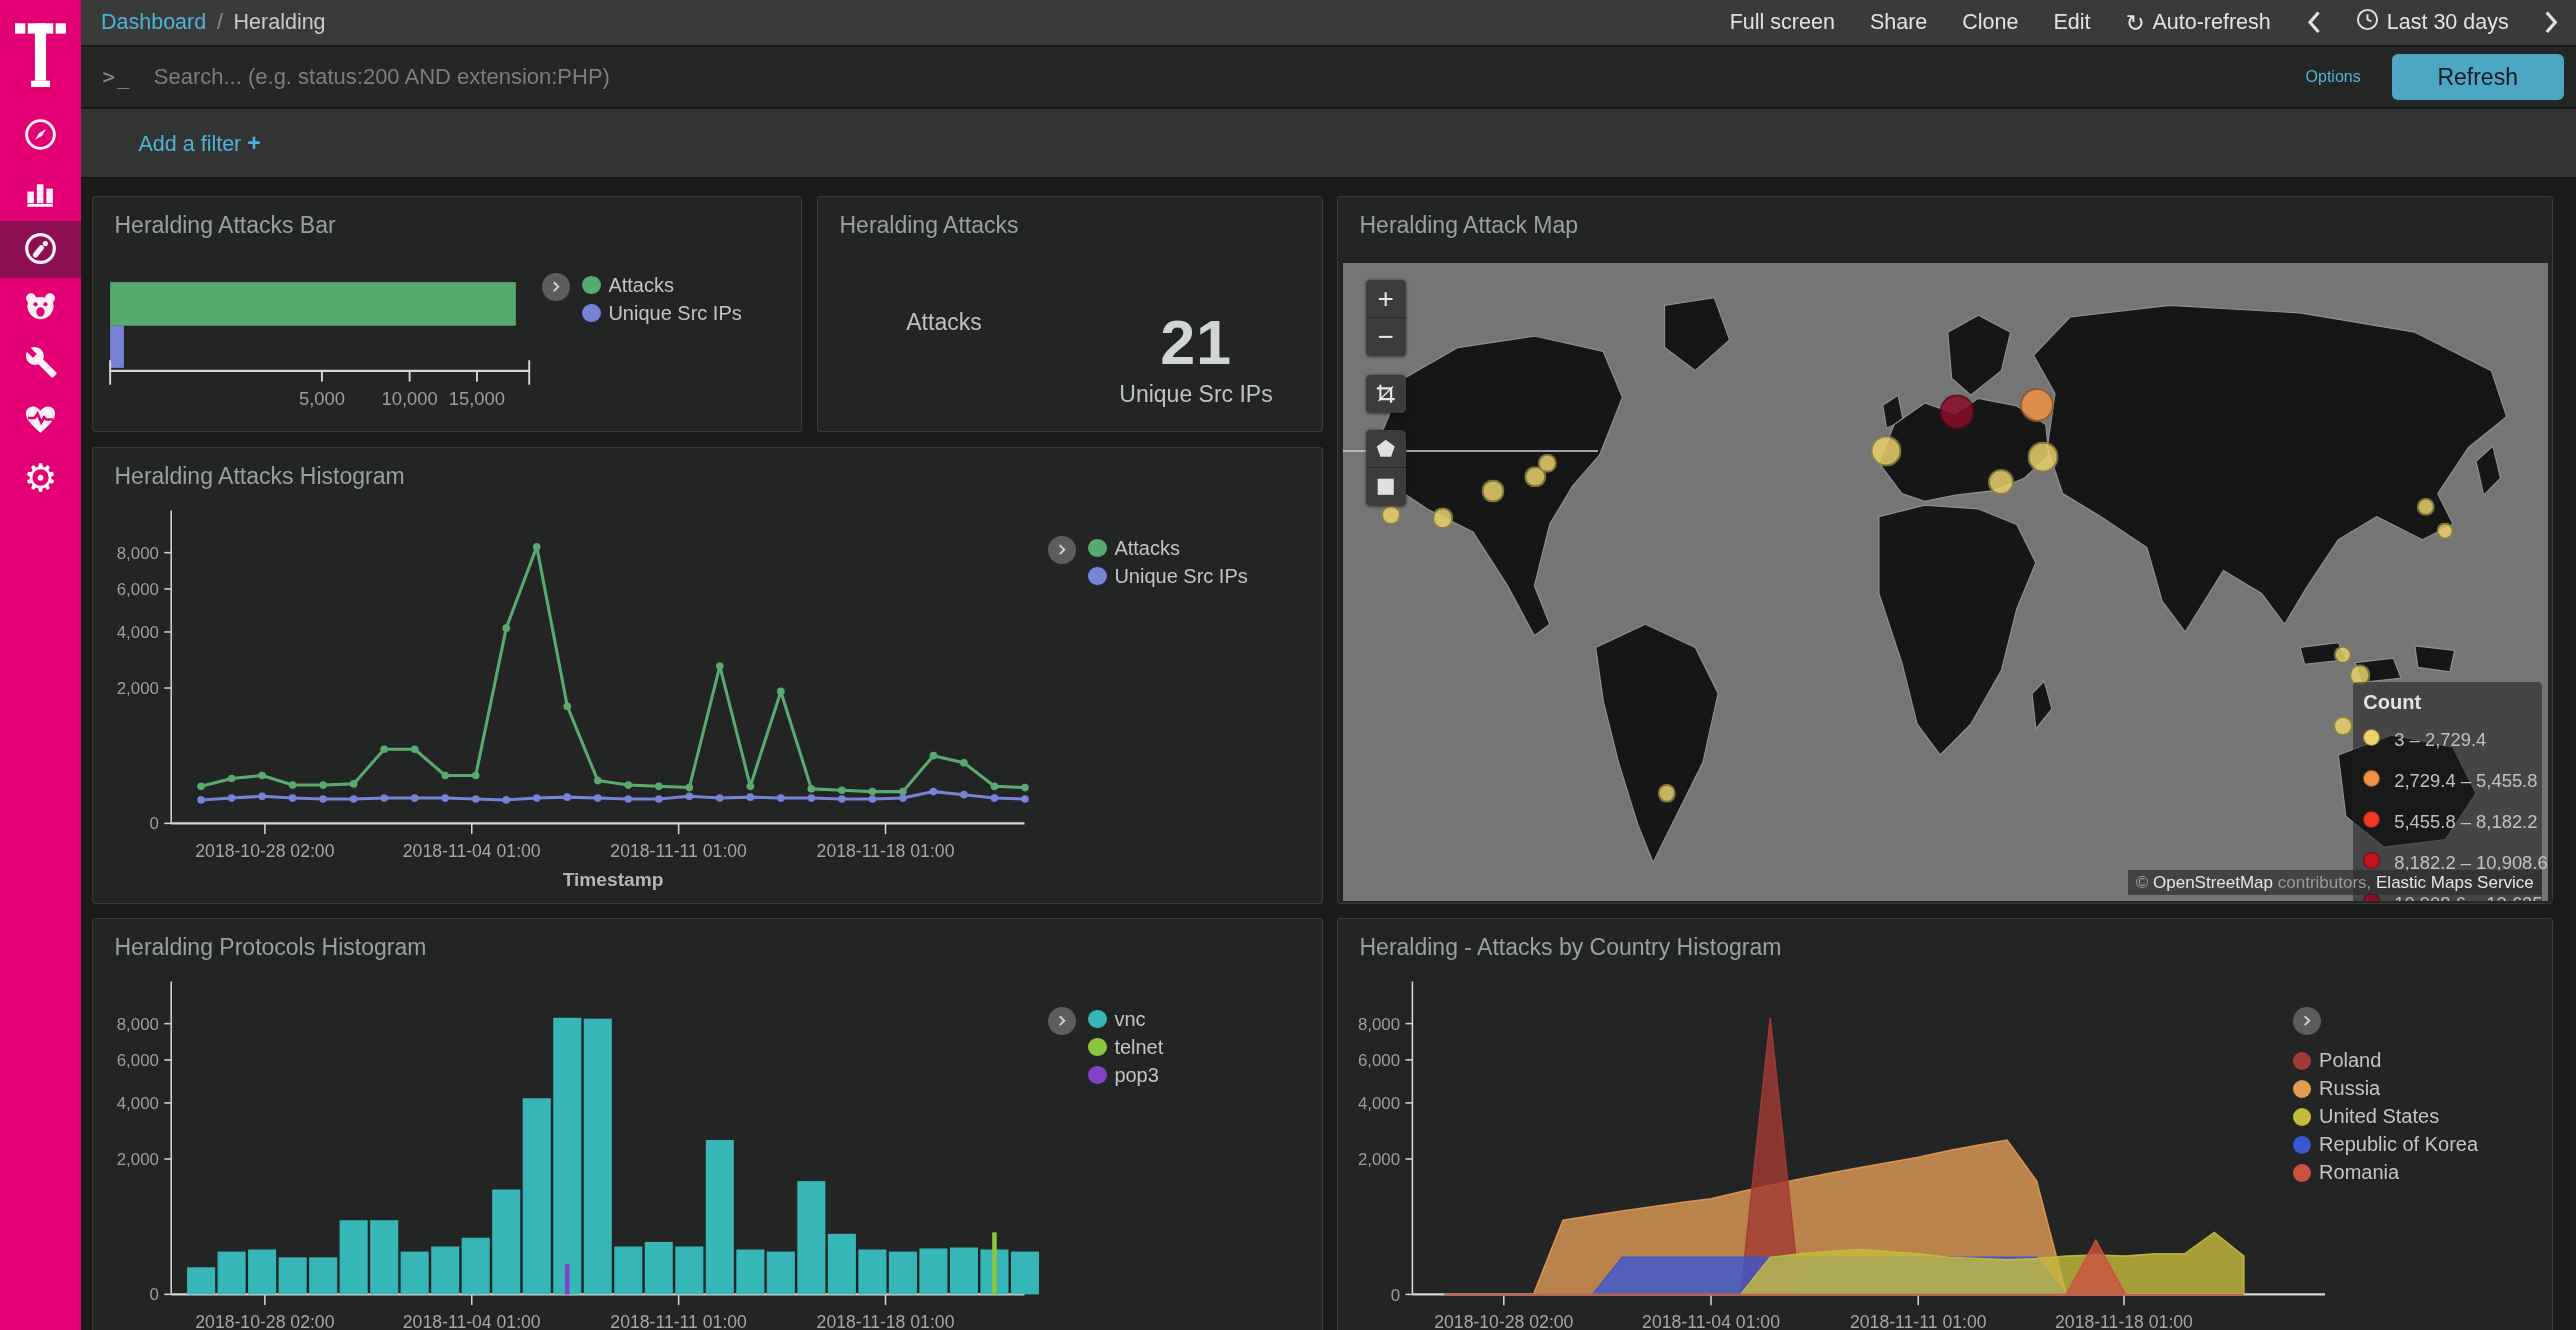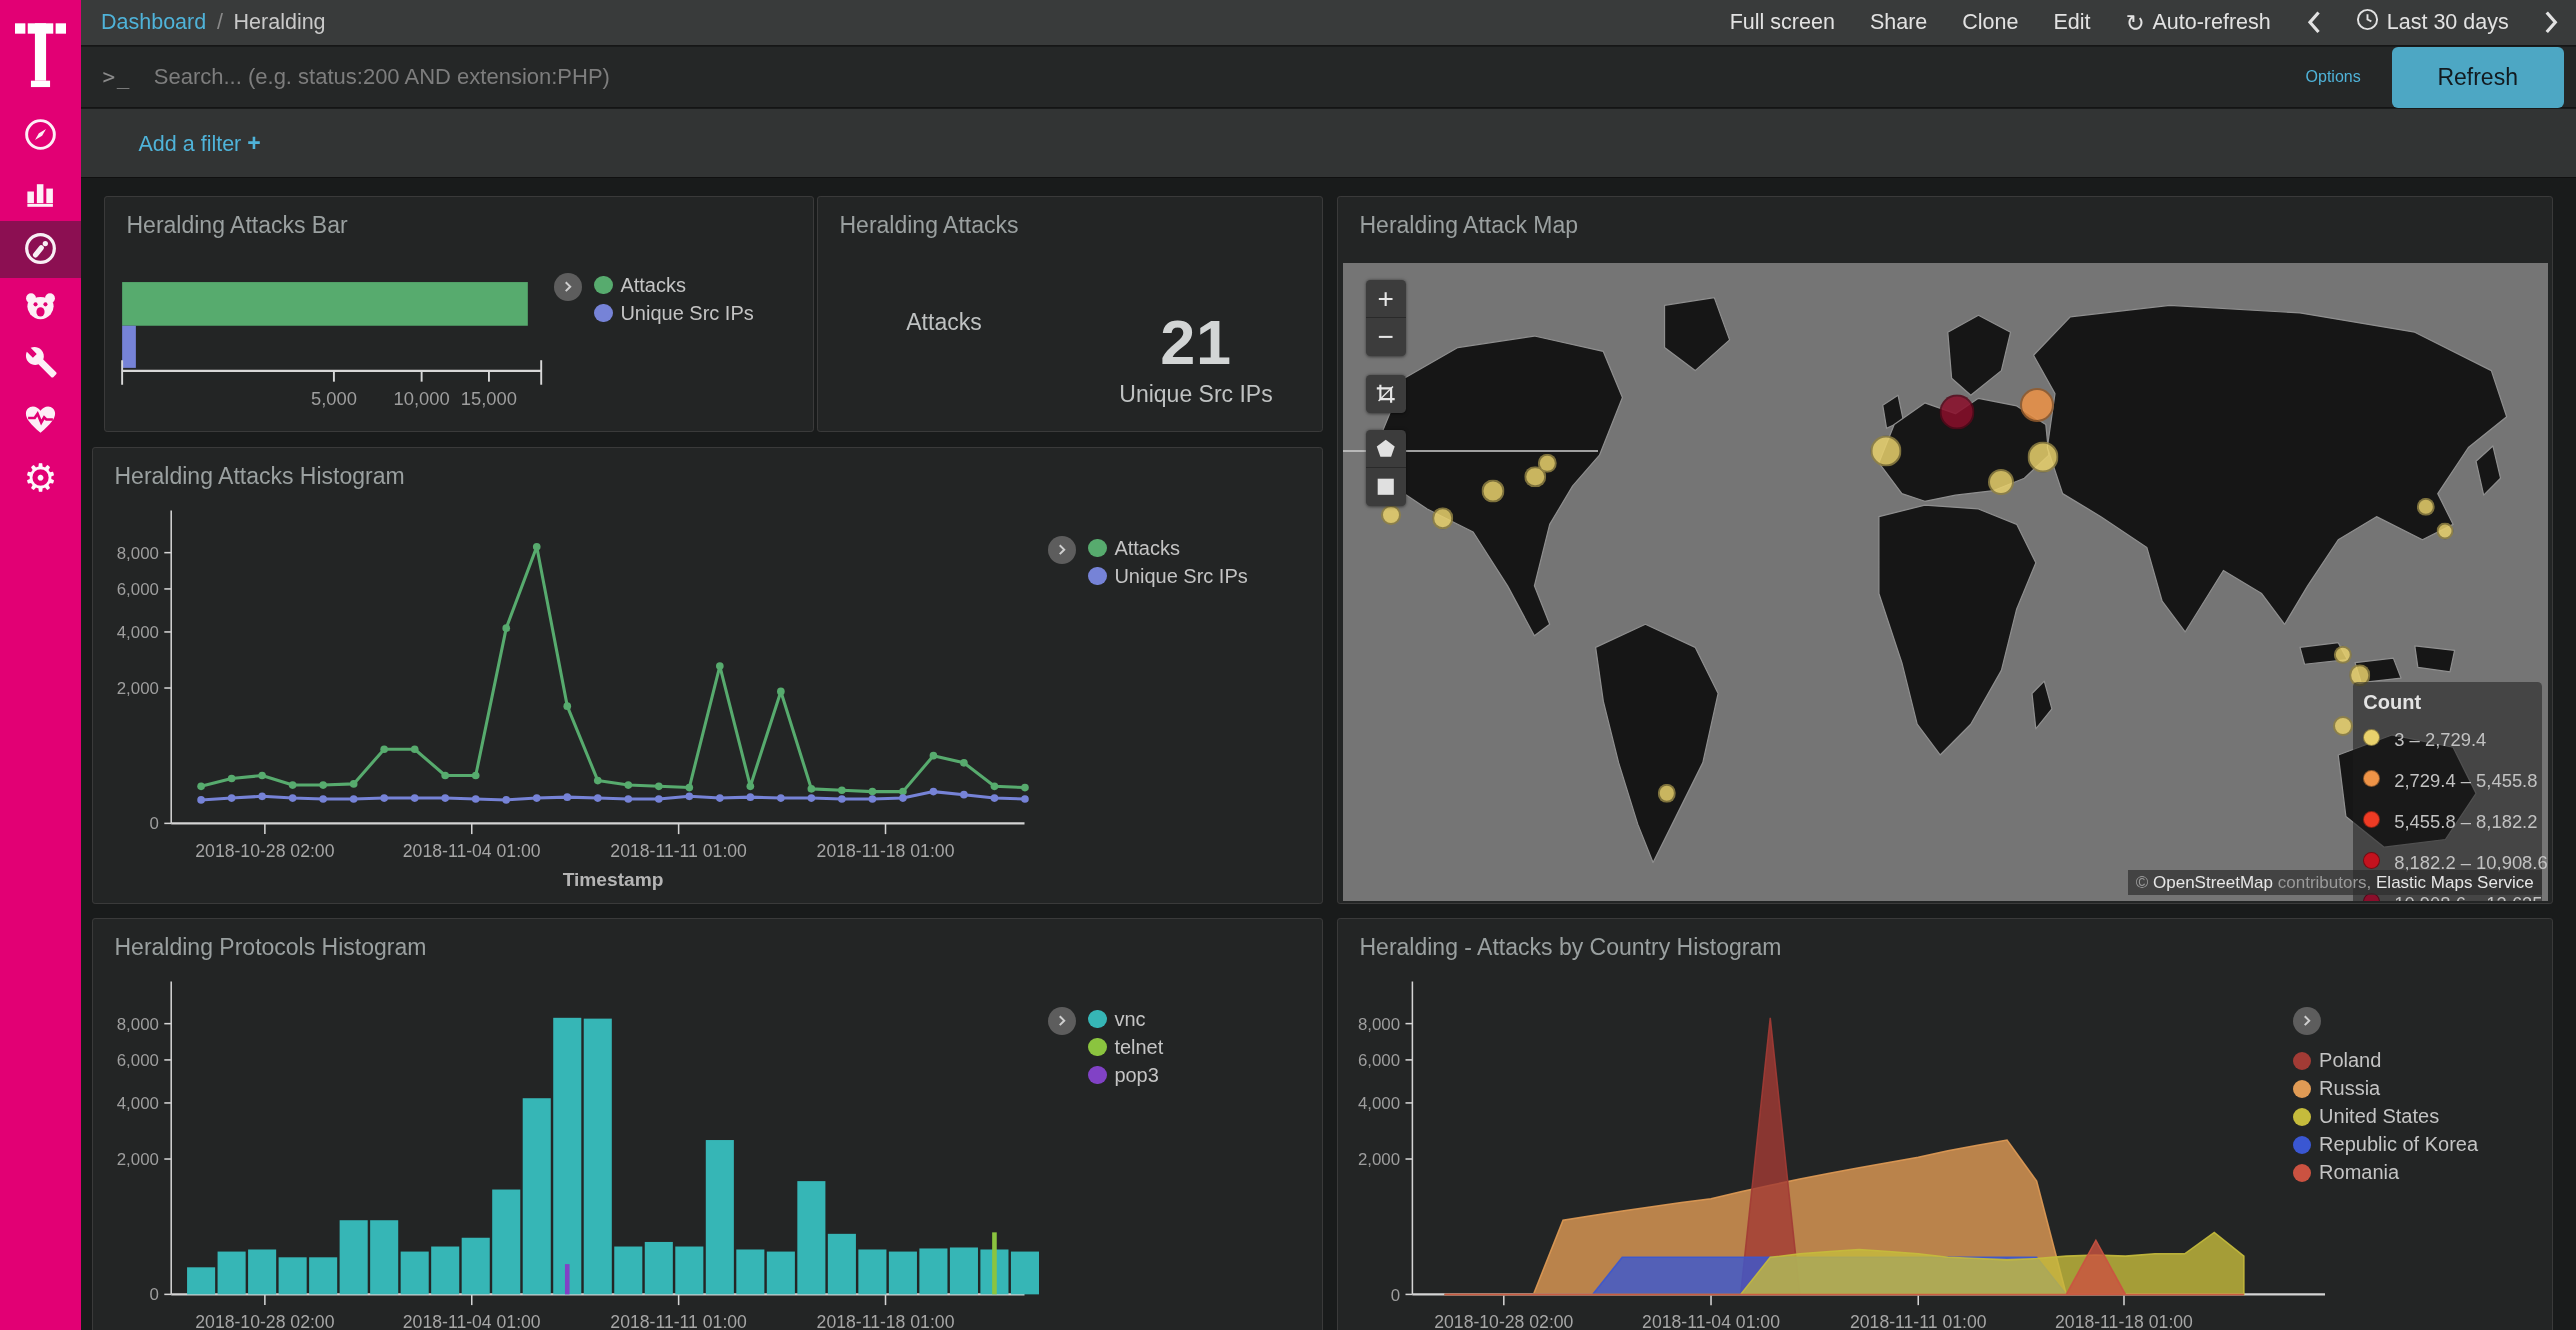--- a/index.html
+++ b/index.html
@@ -28,33 +28,33 @@
   .chev-btn svg { display:block; }
 
   
   #querybar { position:absolute; left:81px; top:47px; right:0; height:61px; background:#252727;
     display:flex; align-items:center; border-bottom:0.8px solid #141414; z-index:29; }
   #query-prompt { margin-left:21.5px; font-family:"DejaVu Sans Mono",monospace; font-size:21px; color:#8a8a8a; letter-spacing:1.5px;}
   #search-input { flex:1; margin:0 23px; background:transparent; border:none; outline:none;
     font-size:22px; color:#d6d6d6; font-family:"Liberation Sans",sans-serif; }
   #search-input::placeholder { color:#7d7d7d; }
   #options-link { color:#4fb3d9; font-size:16px; margin-right:31px; cursor:pointer; }
-  #refresh-btn { width:172px; height:61px; margin-right:12.3px; background:#4da7c4; color:#121a1f;
+  #refresh-btn { width:172px; height:46px; margin-right:12.3px; background:#4da7c4; color:#121a1f;
     font-size:23px; border:none; border-radius:6.1px; cursor:pointer; font-family:"Liberation Sans",sans-serif; }
 
   
   #filterbar { position:absolute; left:81px; top:109px; right:0; height:69px; background:#323434;
     display:flex; align-items:center; border-bottom:0.8px solid #101010; z-index:28;padding-left:36px; }
   #add-filter { margin-left:21.5px; color:#4fb3d9; font-size:21.5px; cursor:pointer; }
   #add-filter b { font-weight:bold; font-size:23px; }
 
   
   .panel { position:absolute; background:#232525; border:0.8px solid #3a3a3a; border-radius:3.1px; overflow:hidden; }
   .panel-title { position:absolute; left:21.5px; top:15.3px; font-size:23px; font-weight:400; color:#9aa0a0; }
-  #panel-bar      { left:104px;  top:196px;  width:710px;  height:236px; }
+  #panel-bar      { left:92px;  top:196px;  width:710px;  height:236px; }
   #panel-metric   { left:817px; top:196px;  width:506px;  height:236px; }
   #panel-map      { left:1337px; top:196px;  width:1216px; height:708px; }
   #panel-attacks  { left:92px;  top:447px;  width:1231px; height:457px; }
   #panel-protocols{ left:92px;  top:918px; width:1231px; height:457px; }
   #panel-country  { left:1337px; top:918px; width:1216px; height:457px; }
   .chart-svg { position:absolute; left:0; top:44px; }
   #svg-bar { top:46px; }
 
   
   .chart-legend { position:absolute; display:flex; gap:12.3px; z-index:5; }

